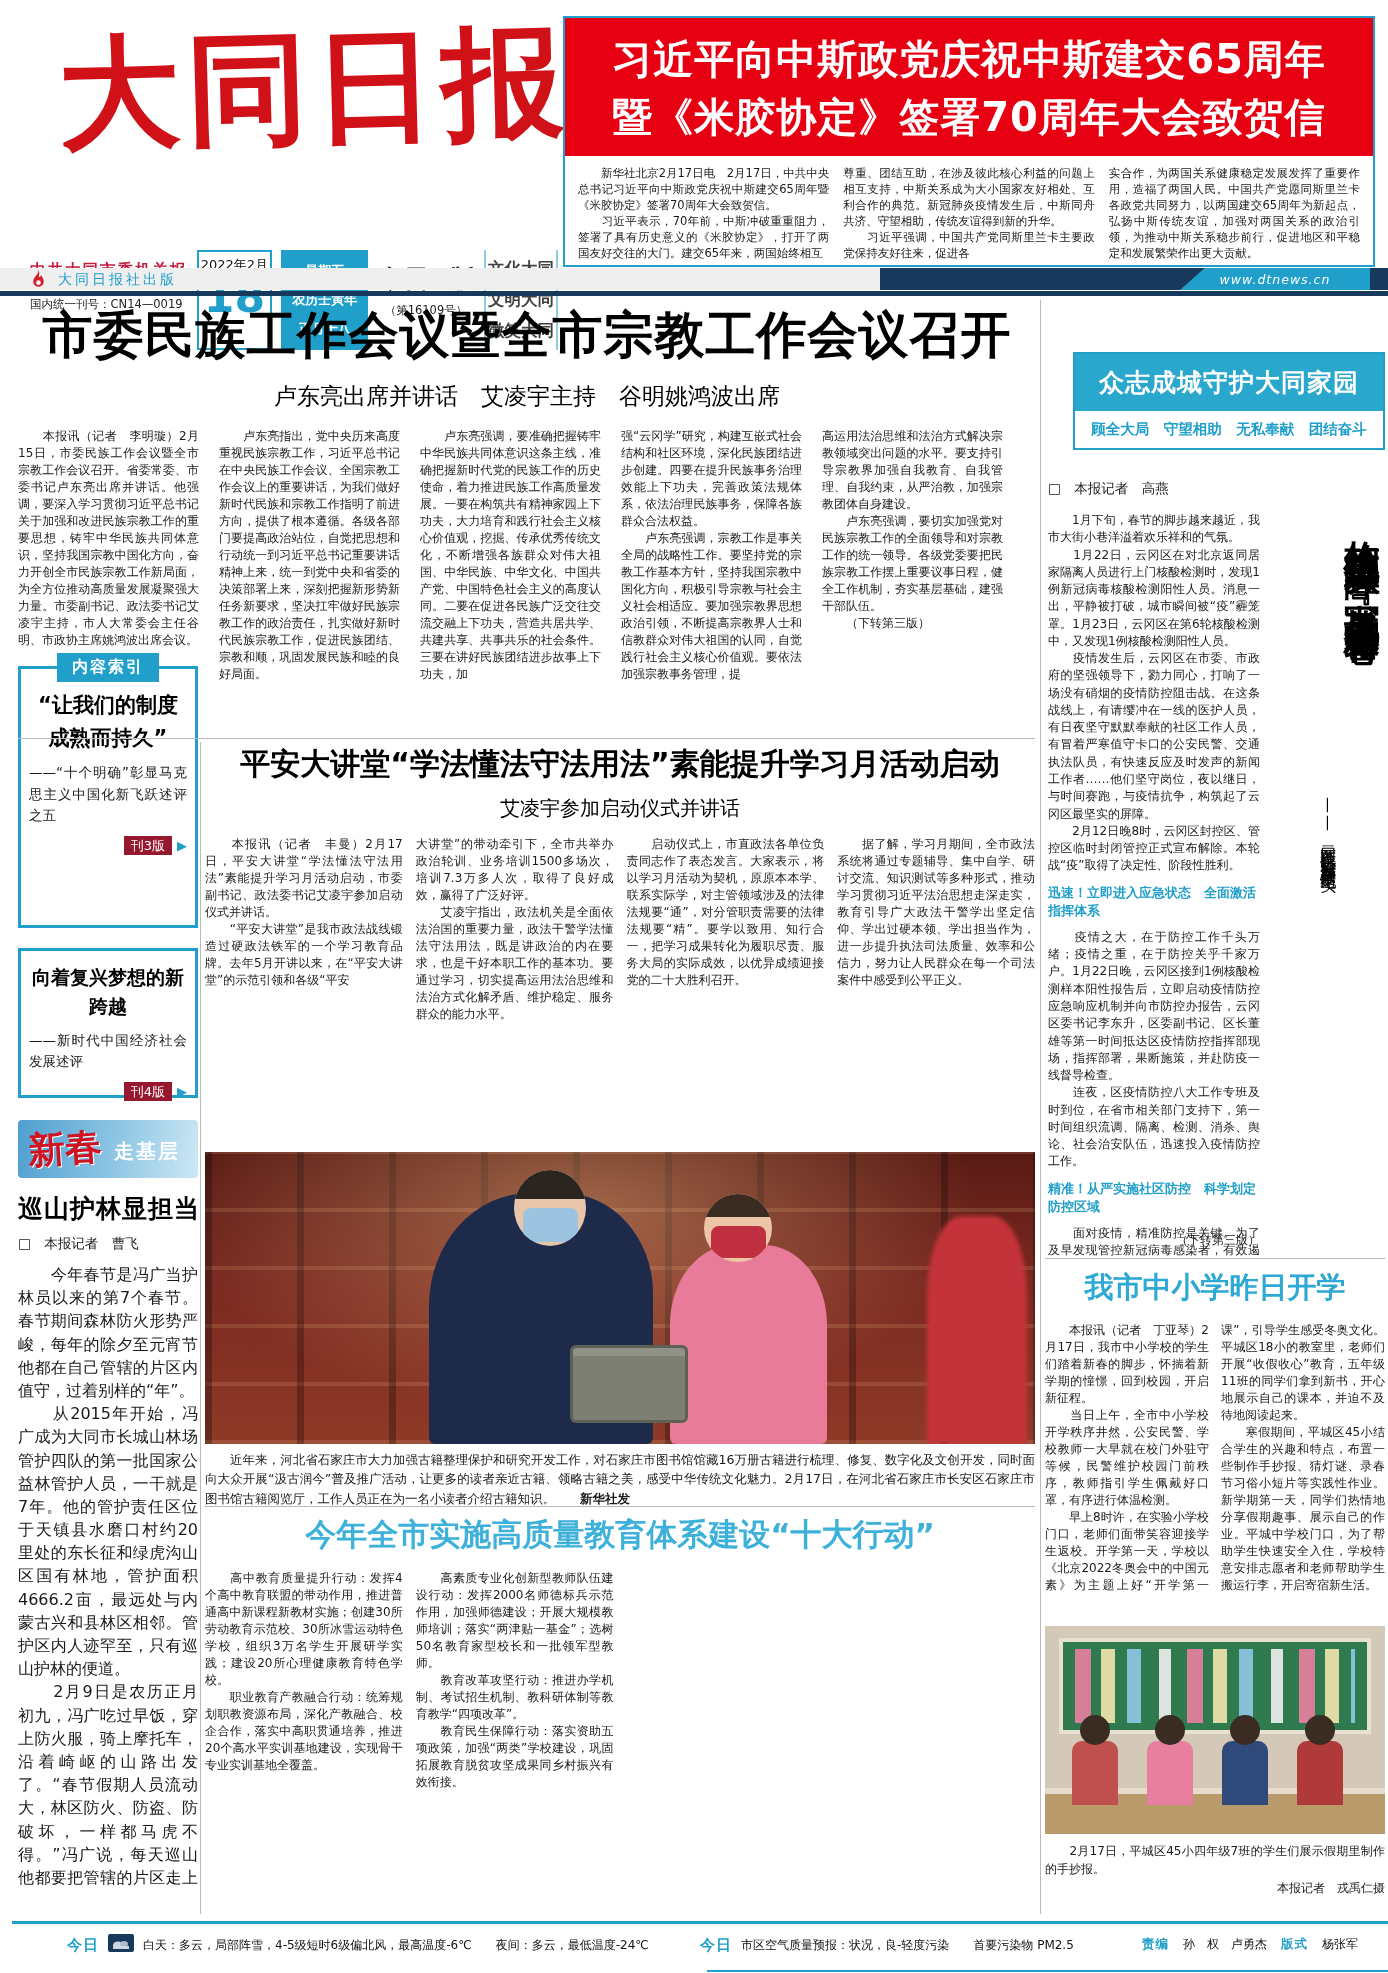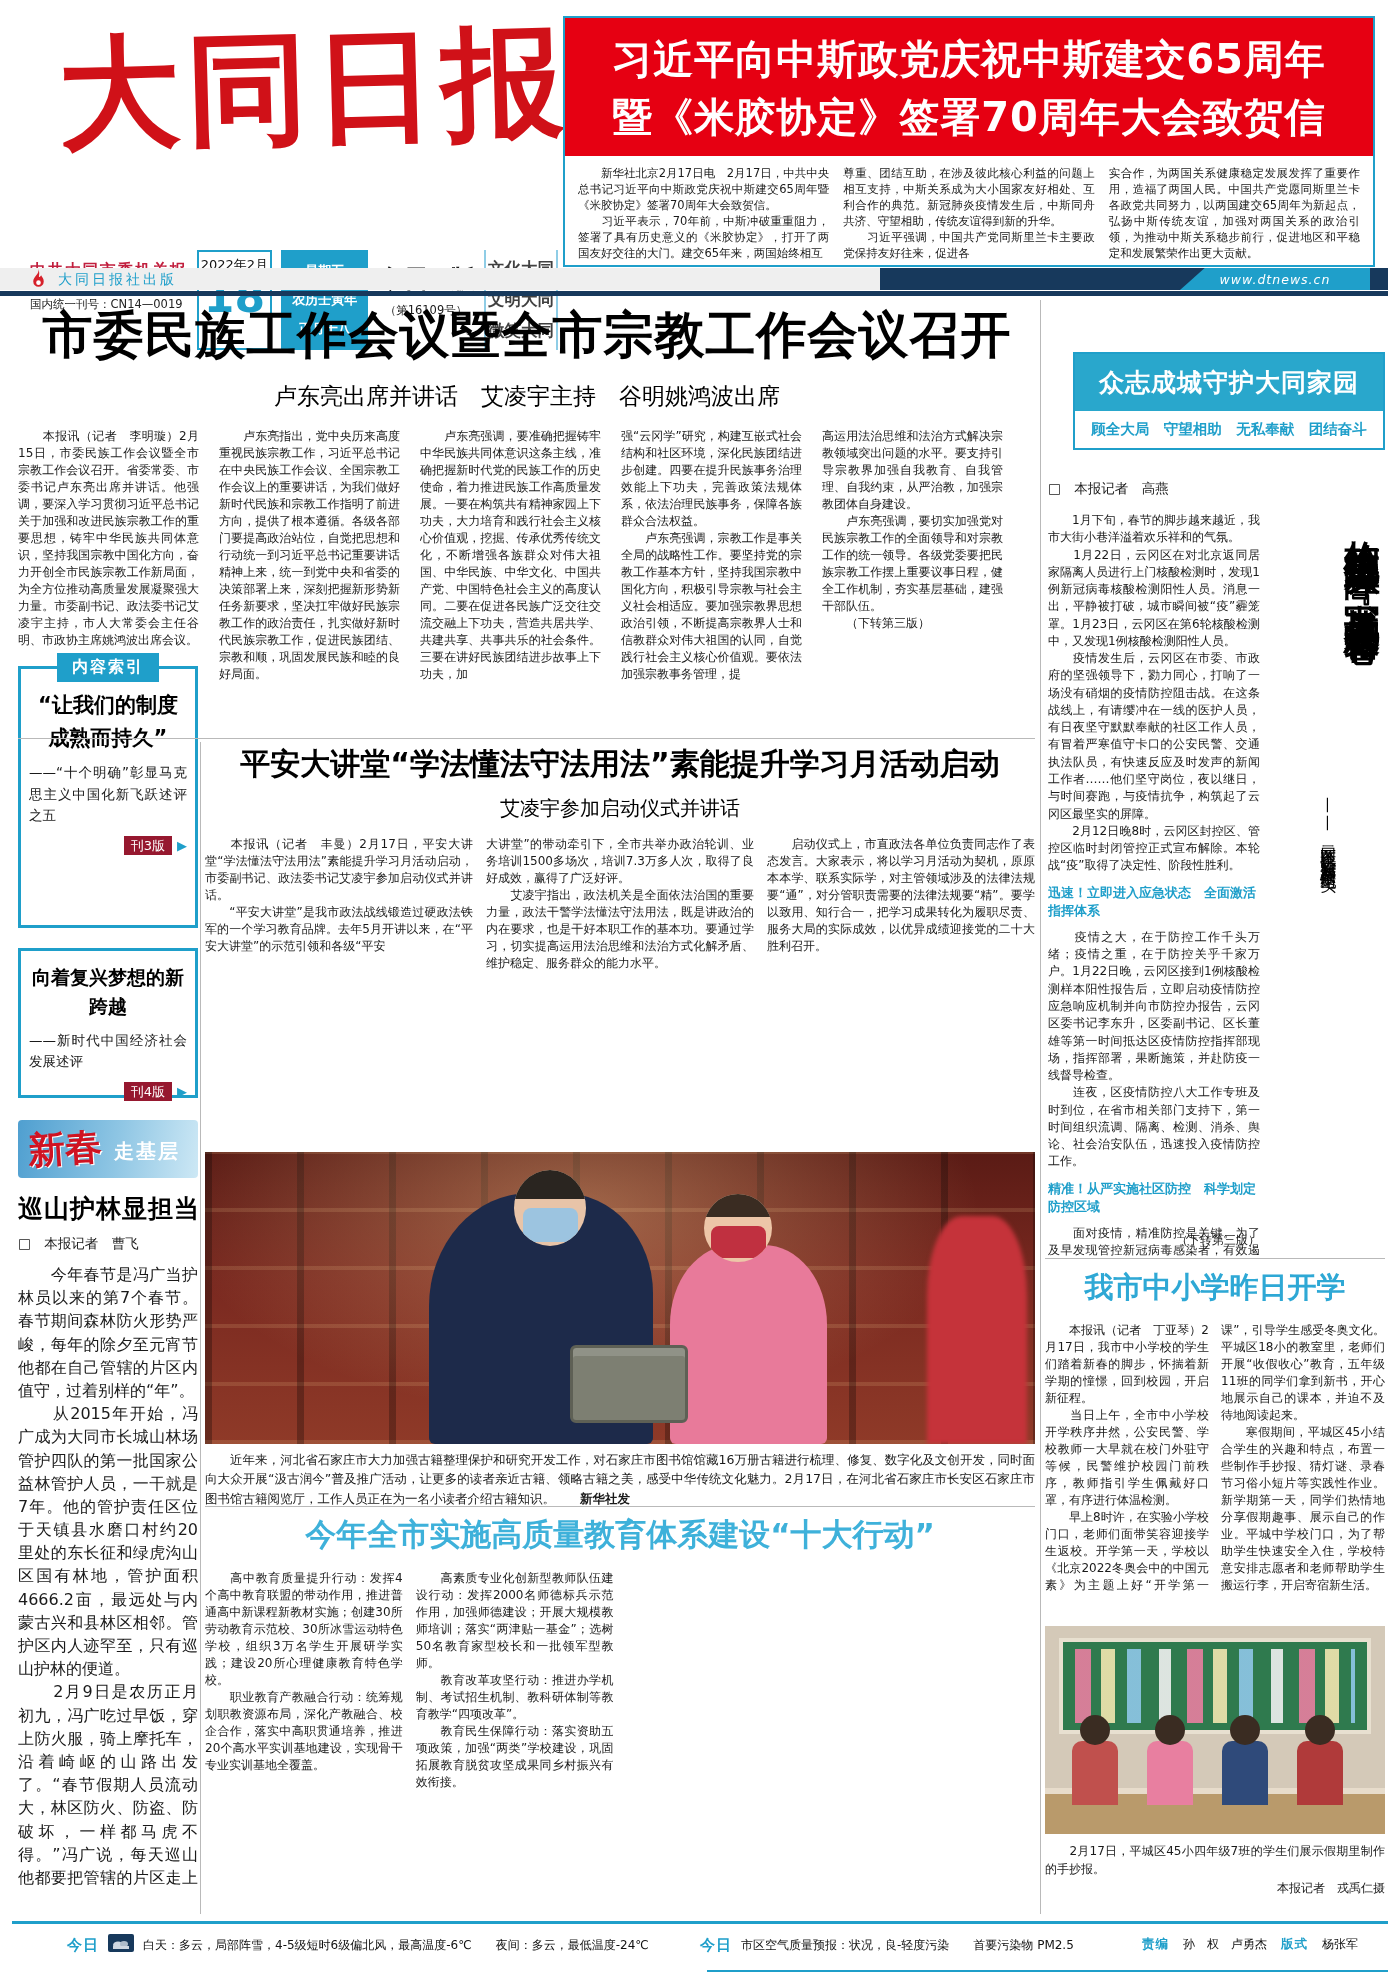--- a/index.html
+++ b/index.html
@@ -261,20 +261,21 @@
 
   <div class="pingan">
     <div class="pa-h">平安大讲堂“学法懂法守法用法”素能提升学习月活动启动</div>
     <div class="pa-byline">艾凌宇参加启动仪式并讲话</div>
     <div class="pa-cols">
       <div class="pa-col">　　本报讯（记者　丰曼）2月17日，平安大讲堂“学法懂法守法用法”素能提升学习月活动启动，市委副书记、政法委书记艾凌宇参加启动仪式并讲话。
 　　“平安大讲堂”是我市政法战线锻造过硬政法铁军的一个学习教育品牌。去年5月开讲以来，在“平安大讲堂”的示范引领和各级“平安</div>
       <div class="pa-col">大讲堂”的带动牵引下，全市共举办政治轮训、业务培训1500多场次，培训7.3万多人次，取得了良好成效，赢得了广泛好评。
 　　艾凌宇指出，政法机关是全面依法治国的重要力量，政法干警学法懂法守法用法，既是讲政治的内在要求，也是干好本职工作的基本功。要通过学习，切实提高运用法治思维和法治方式化解矛盾、维护稳定、服务群众的能力水平。</div>
       <div class="pa-col">　　启动仪式上，市直政法各单位负责同志作了表态发言。大家表示，将以学习月活动为契机，原原本本学、联系实际学，对主管领域涉及的法律法规要“通”，对分管职责需要的法律法规要“精”。要学以致用、知行合一，把学习成果转化为履职尽责、服务大局的实际成效，以优异成绩迎接党的二十大胜利召开。</div>
+      <div class="pa-col">　　据了解，学习月期间，全市政法系统将通过专题辅导、集中自学、研讨交流、知识测试等多种形式，推动学习贯彻习近平法治思想走深走实，教育引导广大政法干警学出坚定信仰、学出过硬本领、学出担当作为，进一步提升执法司法质量、效率和公信力，努力让人民群众在每一个司法案件中感受到公平正义。</div>
     </div>
   </div>
 
   <div class="photo1">
     <div class="p1-shelves"></div>
     <div class="p1-glow"></div>
     <div class="p1-red"></div>
     <div class="p1-worker">
       <div class="p1-worker-head">
         <div class="p1-worker-hair"></div>

